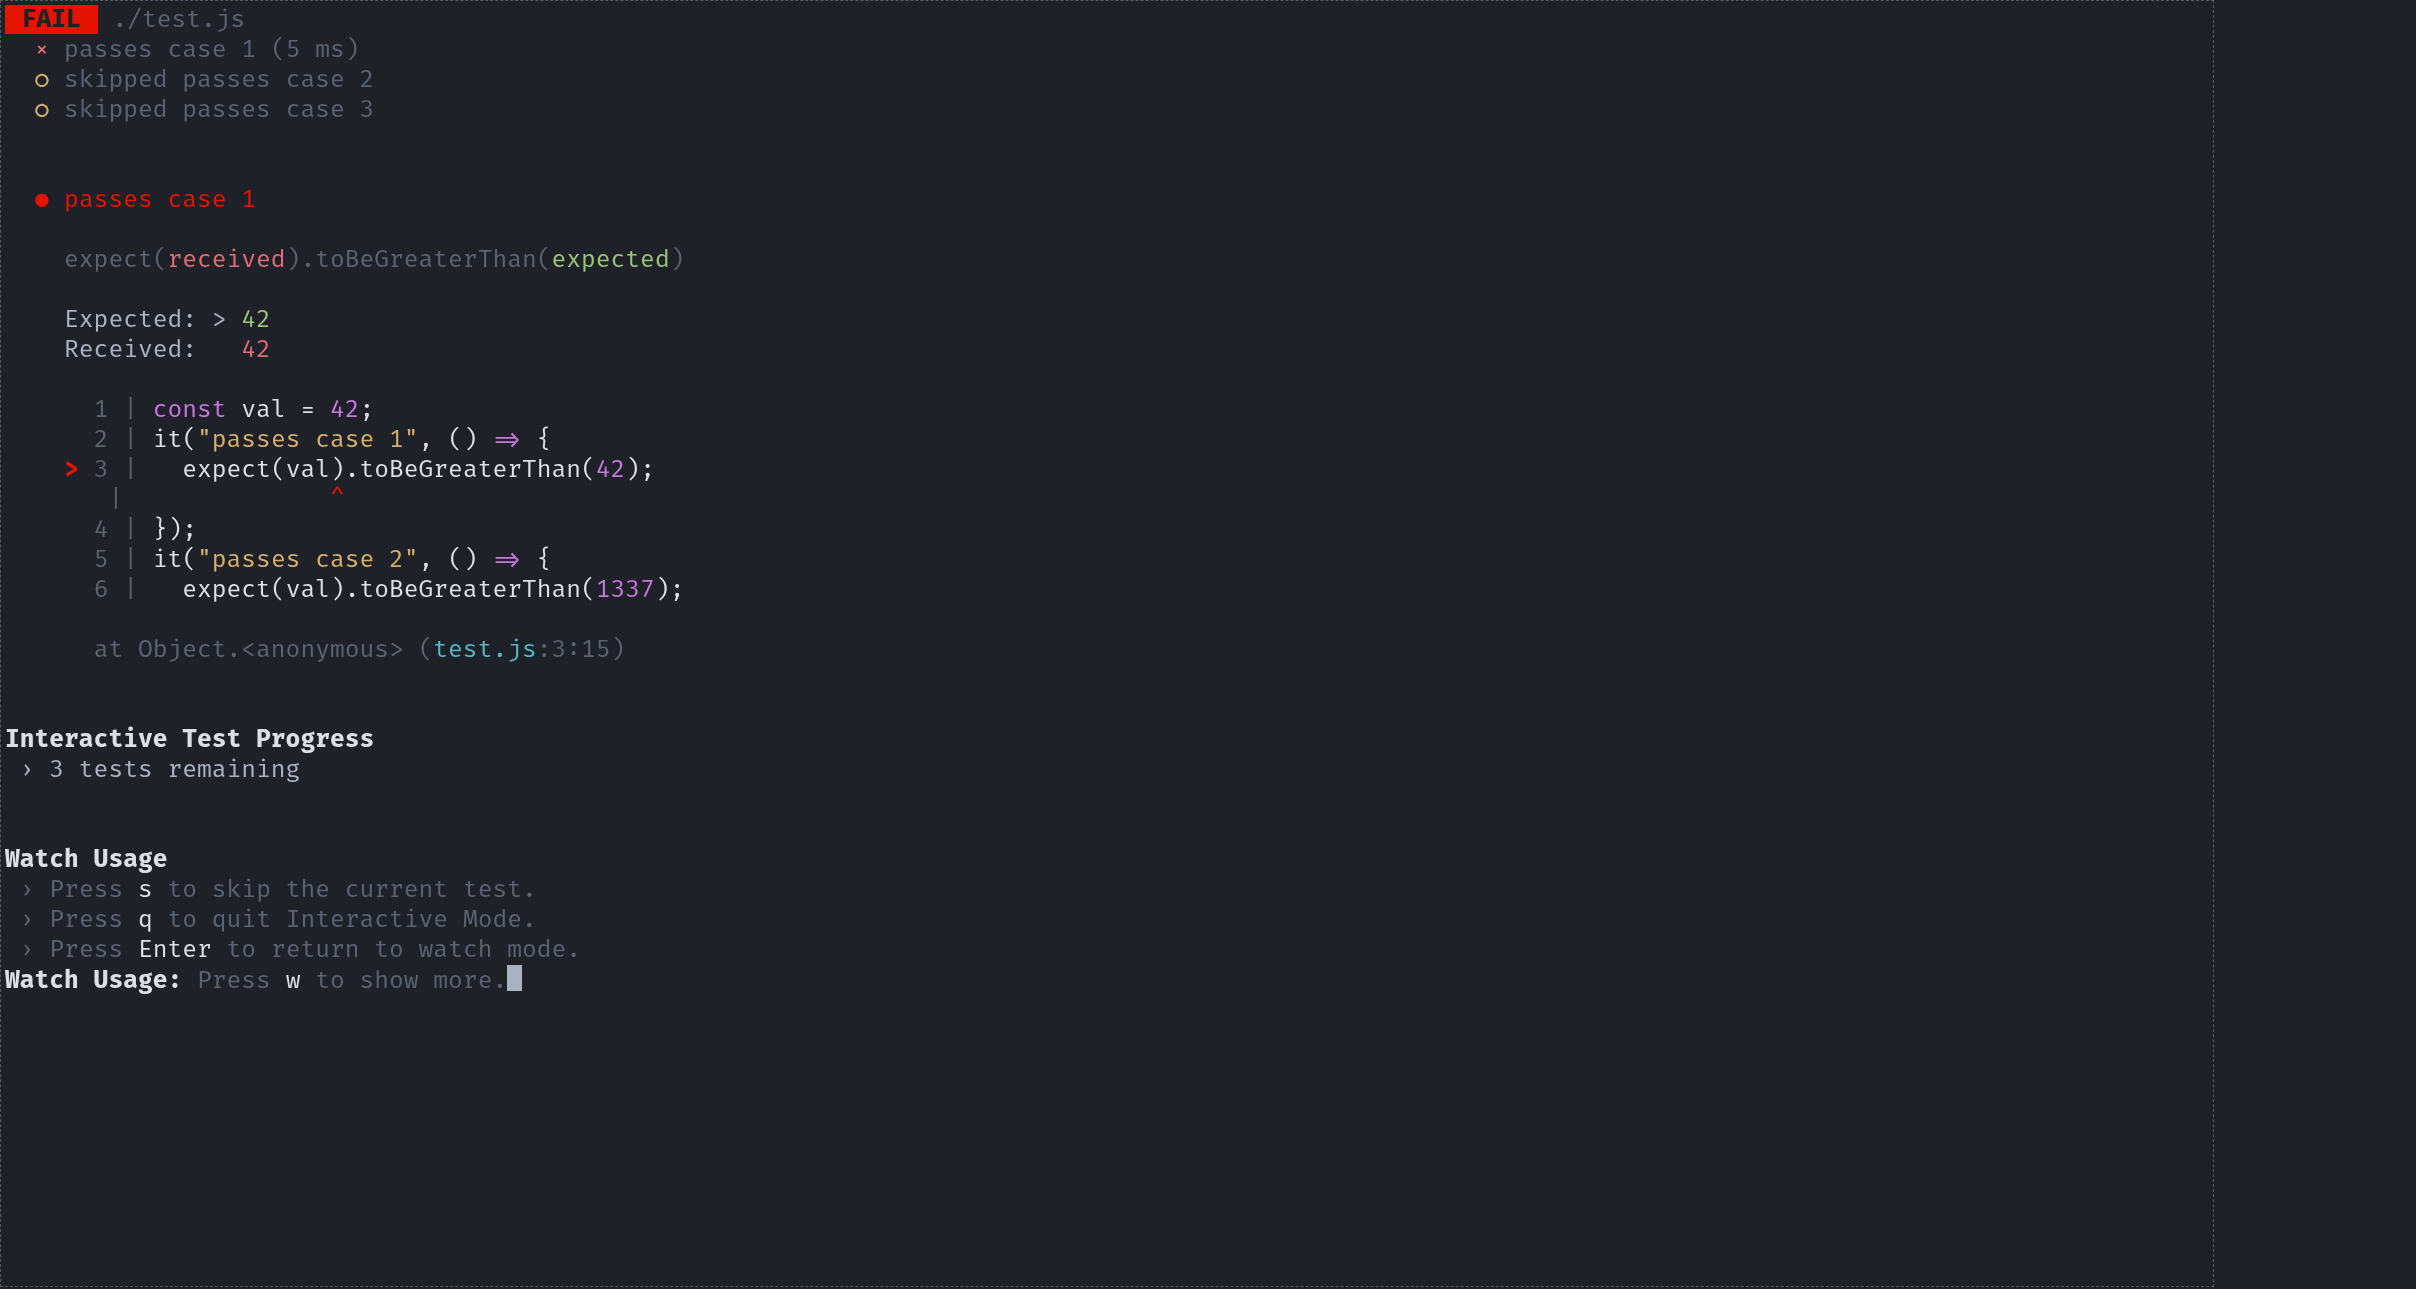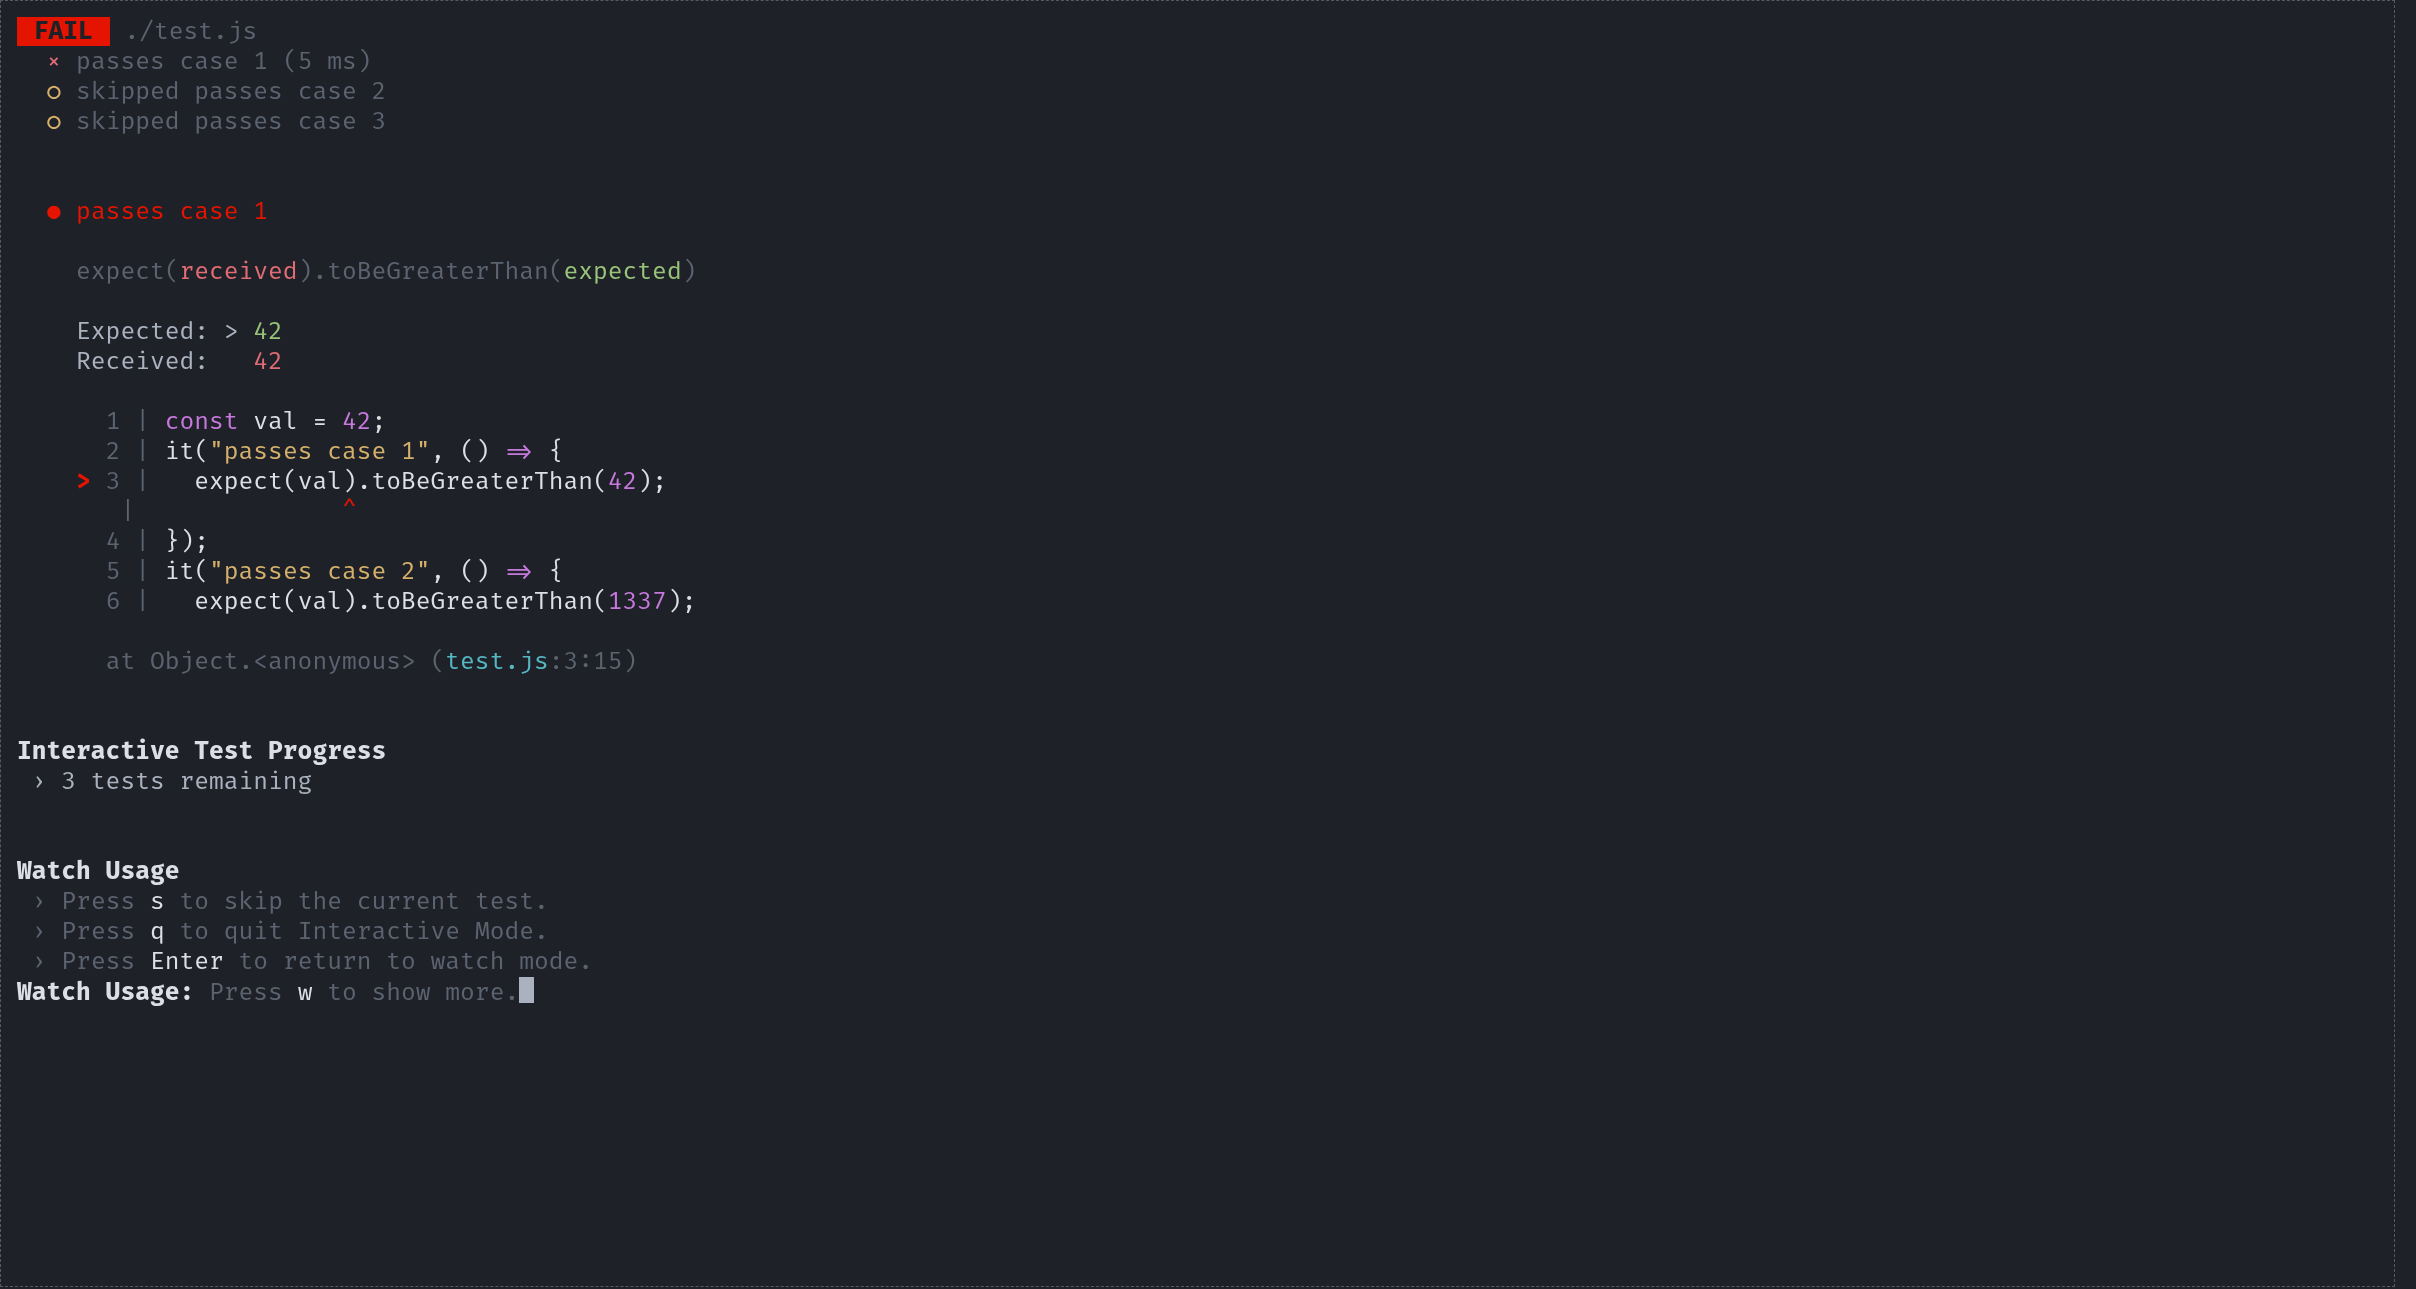--- a/index.html
+++ b/index.html
@@ -7,23 +7,23 @@
     padding: 0;
     background: #1e2127;
     color: #abb2bf;
     font-family: "Fira Code", "SF Mono", Menlo, Consolas, "DejaVu Sans Mono", monospace;
     font-size: 24px;
     line-height: 1.25;
     font-variant-ligatures: contextual;
   }
   .terminal {
     border: 1px dashed #555a63;
-    padding: 16px;
+    padding: 4px;
     white-space: pre;
-    width: 2395px;
+    width: 2214px;
     height: 1287px;
     box-sizing: border-box;
     overflow: hidden;
   }
   .fail-badge {
     background: #e51400;
     color: #1e2127;
     font-weight: bold;
     padding: 0 2px;
   }

